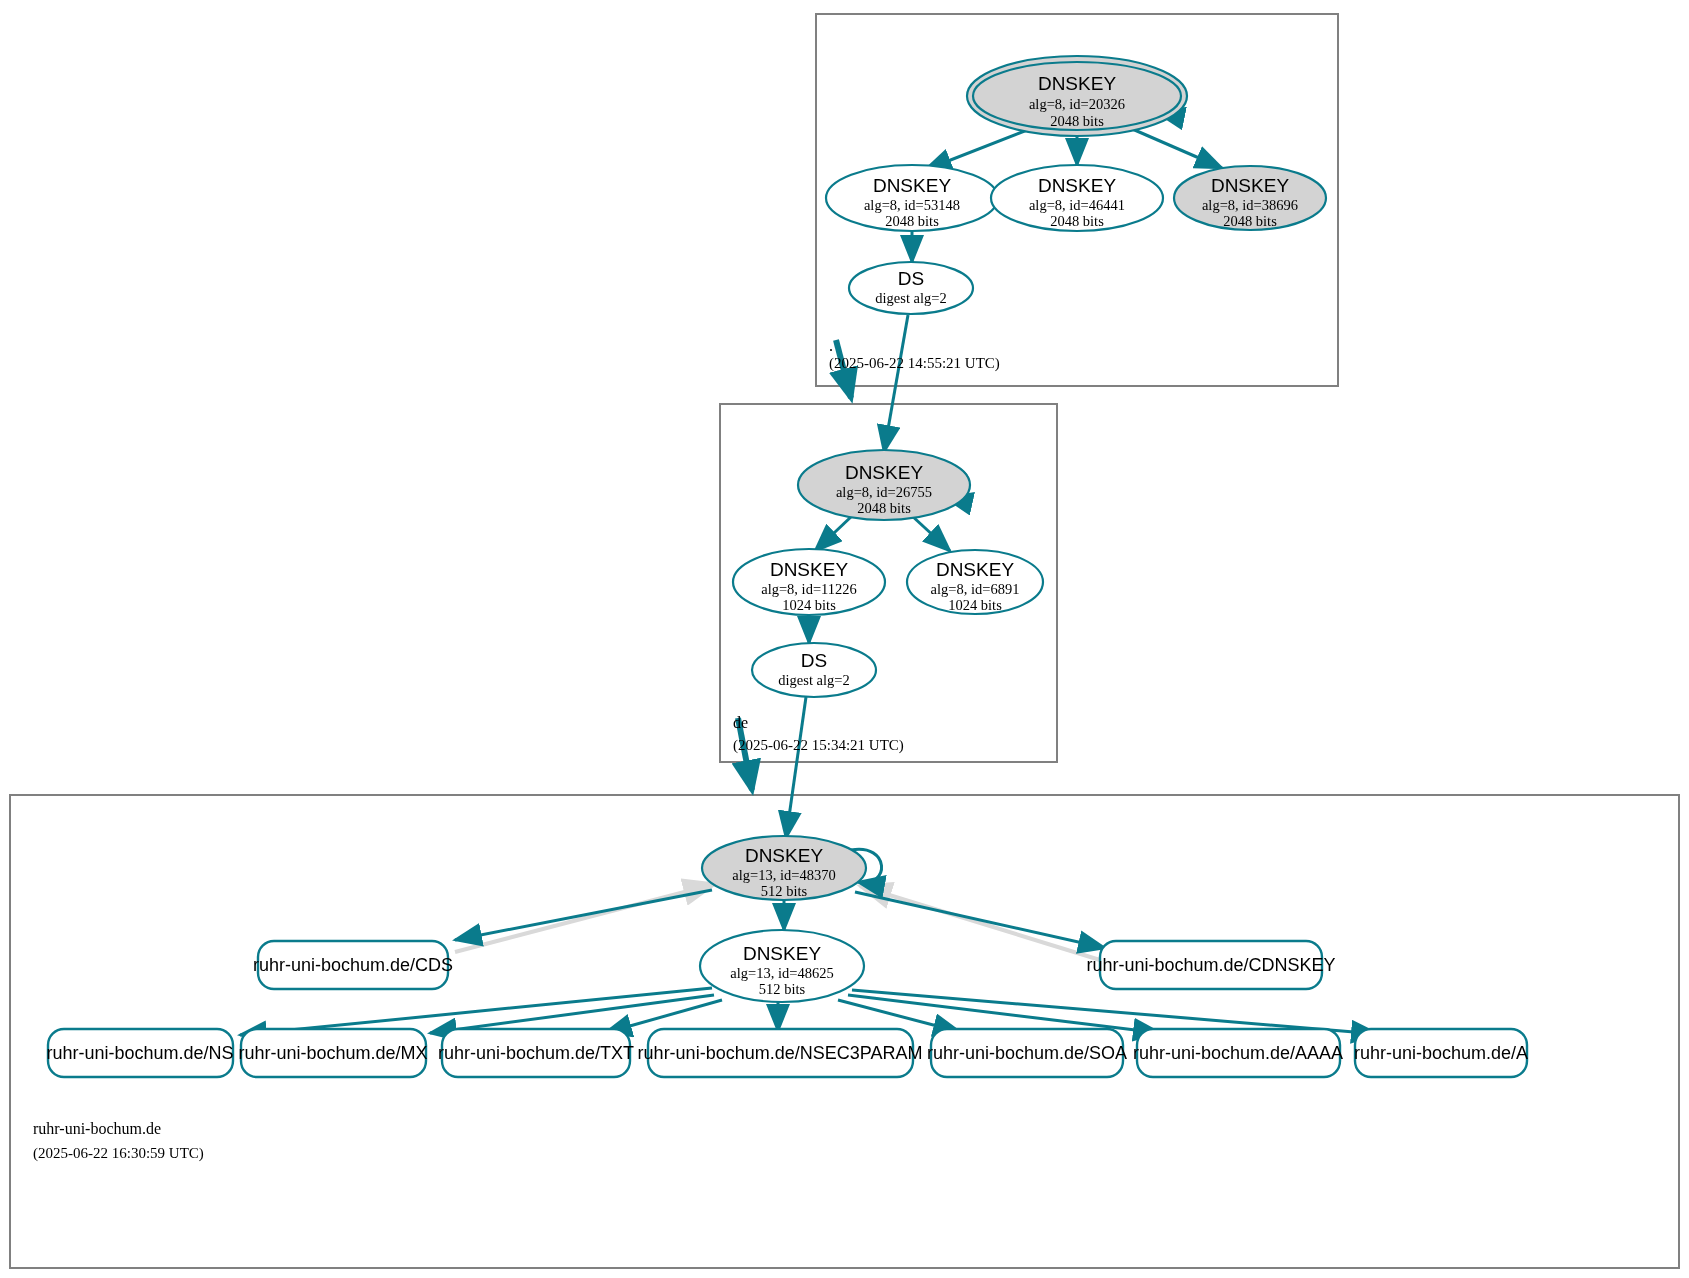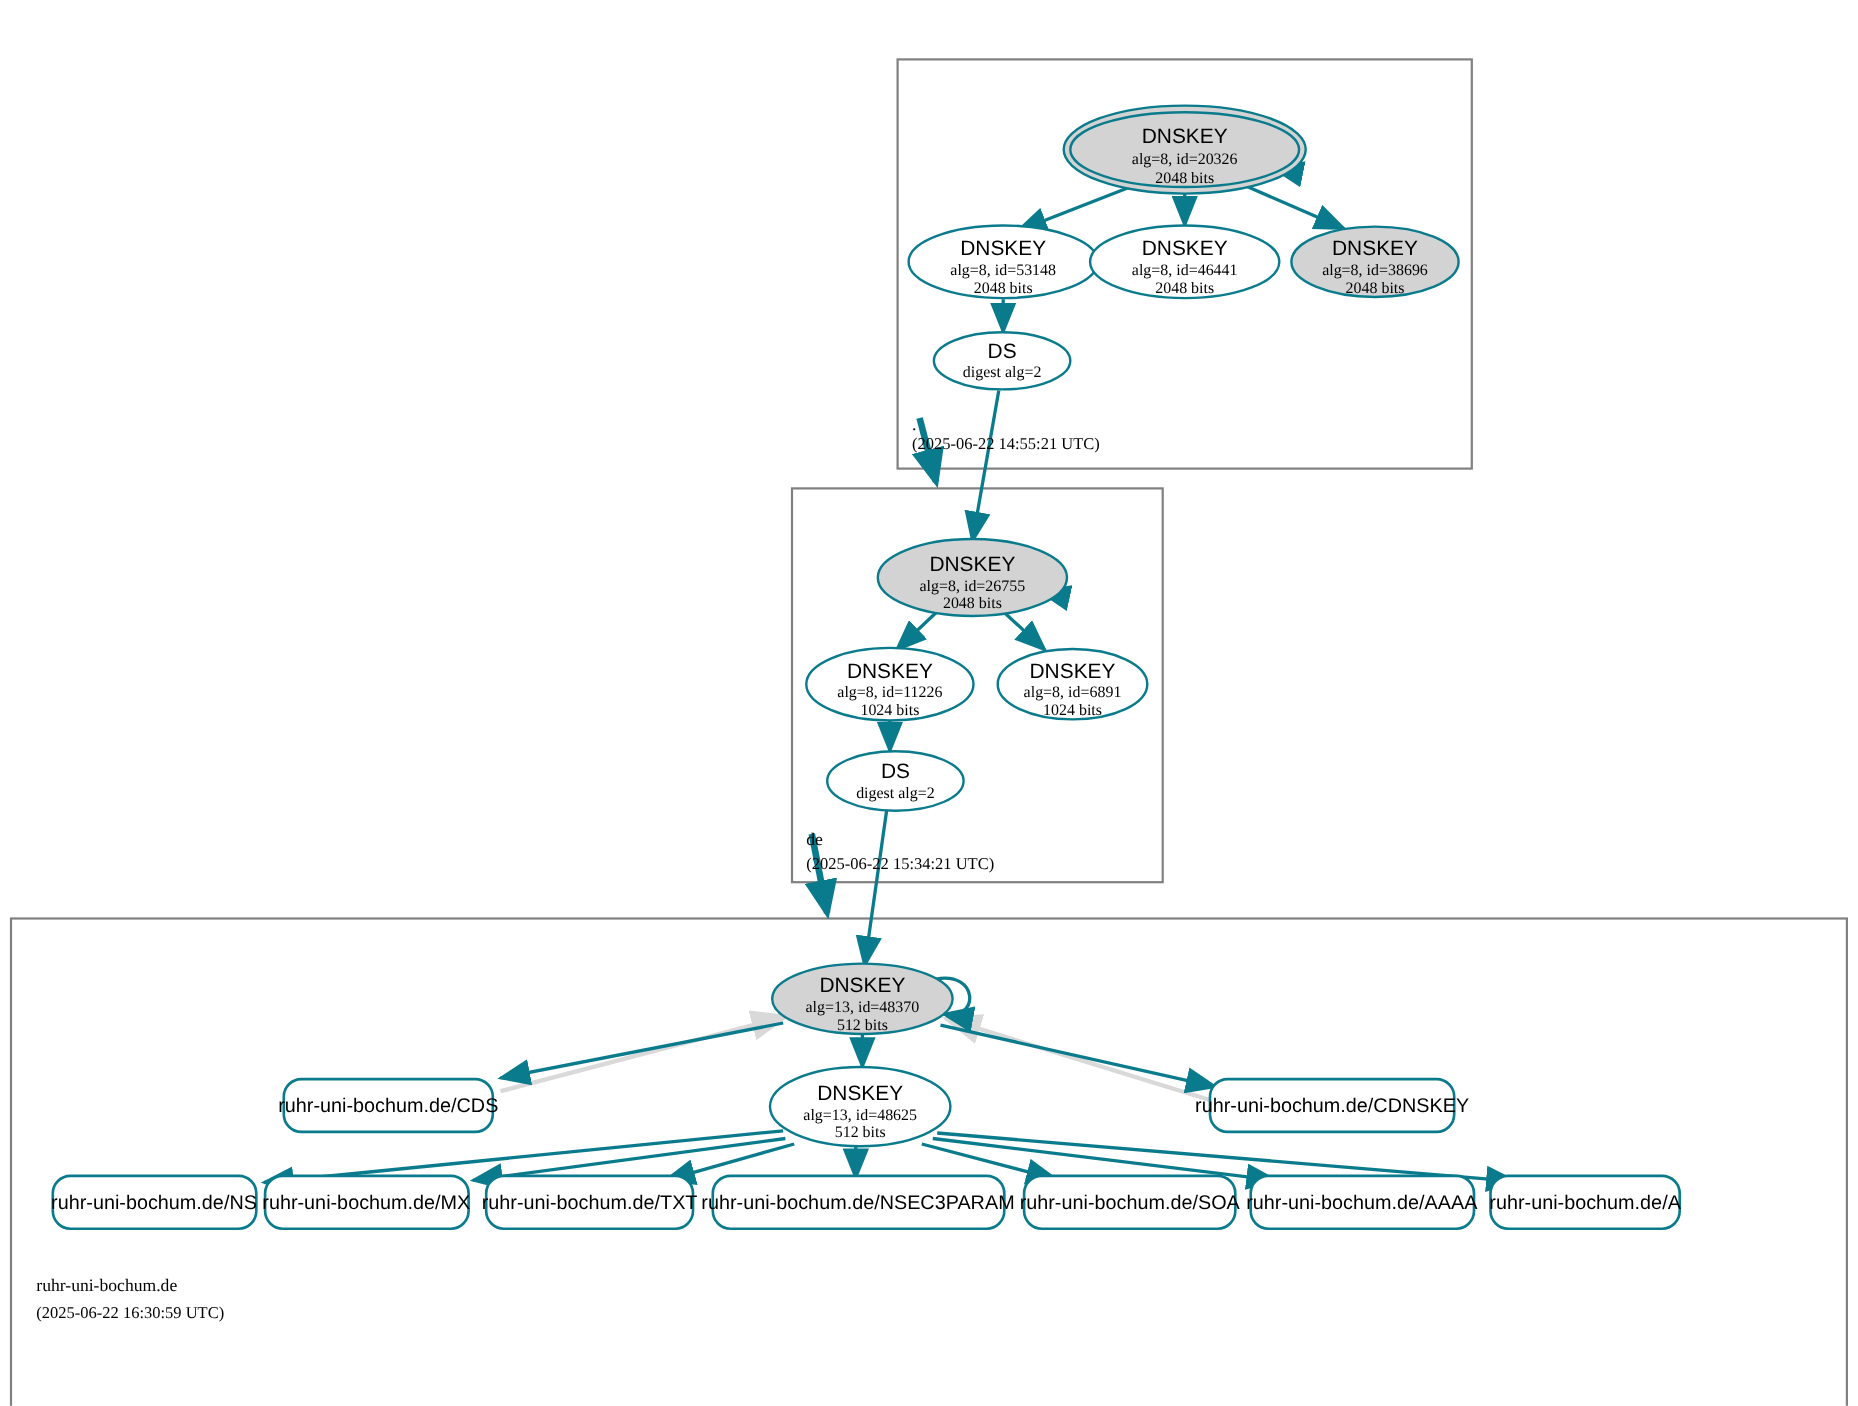--- a/index.html
+++ b/index.html
@@ -1,17 +1,17 @@
 <!DOCTYPE html>
 <html><head>
 <meta charset="utf-8">
 <style>
   html,body{margin:0;padding:0;background:#ffffff;}
   body{width:1689px;height:1278px;position:relative;font-family:"Liberation Sans",sans-serif;}
-  #stage{position:absolute;left:0;top:0;width:1689px;height:1140px;margin-top:40px;}
+  #stage{position:absolute;left:0;top:0;width:1689px;height:1140px;}
   svg{position:absolute;left:0;top:0;width:1689px;height:1278px;}
   .zone-box{fill:none;stroke:#808080;stroke-width:2;}
   .edge{fill:none;stroke:#0a7b8c;stroke-width:3;}
   .edge-thick{fill:none;stroke:#0a7b8c;stroke-width:6;}
   .edge-grey{fill:none;stroke:#d9d9d9;stroke-width:4;}
   .ell{stroke:#0a7b8c;stroke-width:2.2;}
   .ell-fill-grey{fill:#d3d3d3;}
   .ell-fill-white{fill:#ffffff;}
   .rrect{fill:#ffffff;stroke:#0a7b8c;stroke-width:2.4;}
   .t-title{font-family:"Liberation Sans",sans-serif;font-size:19px;fill:#000;text-anchor:middle;}

